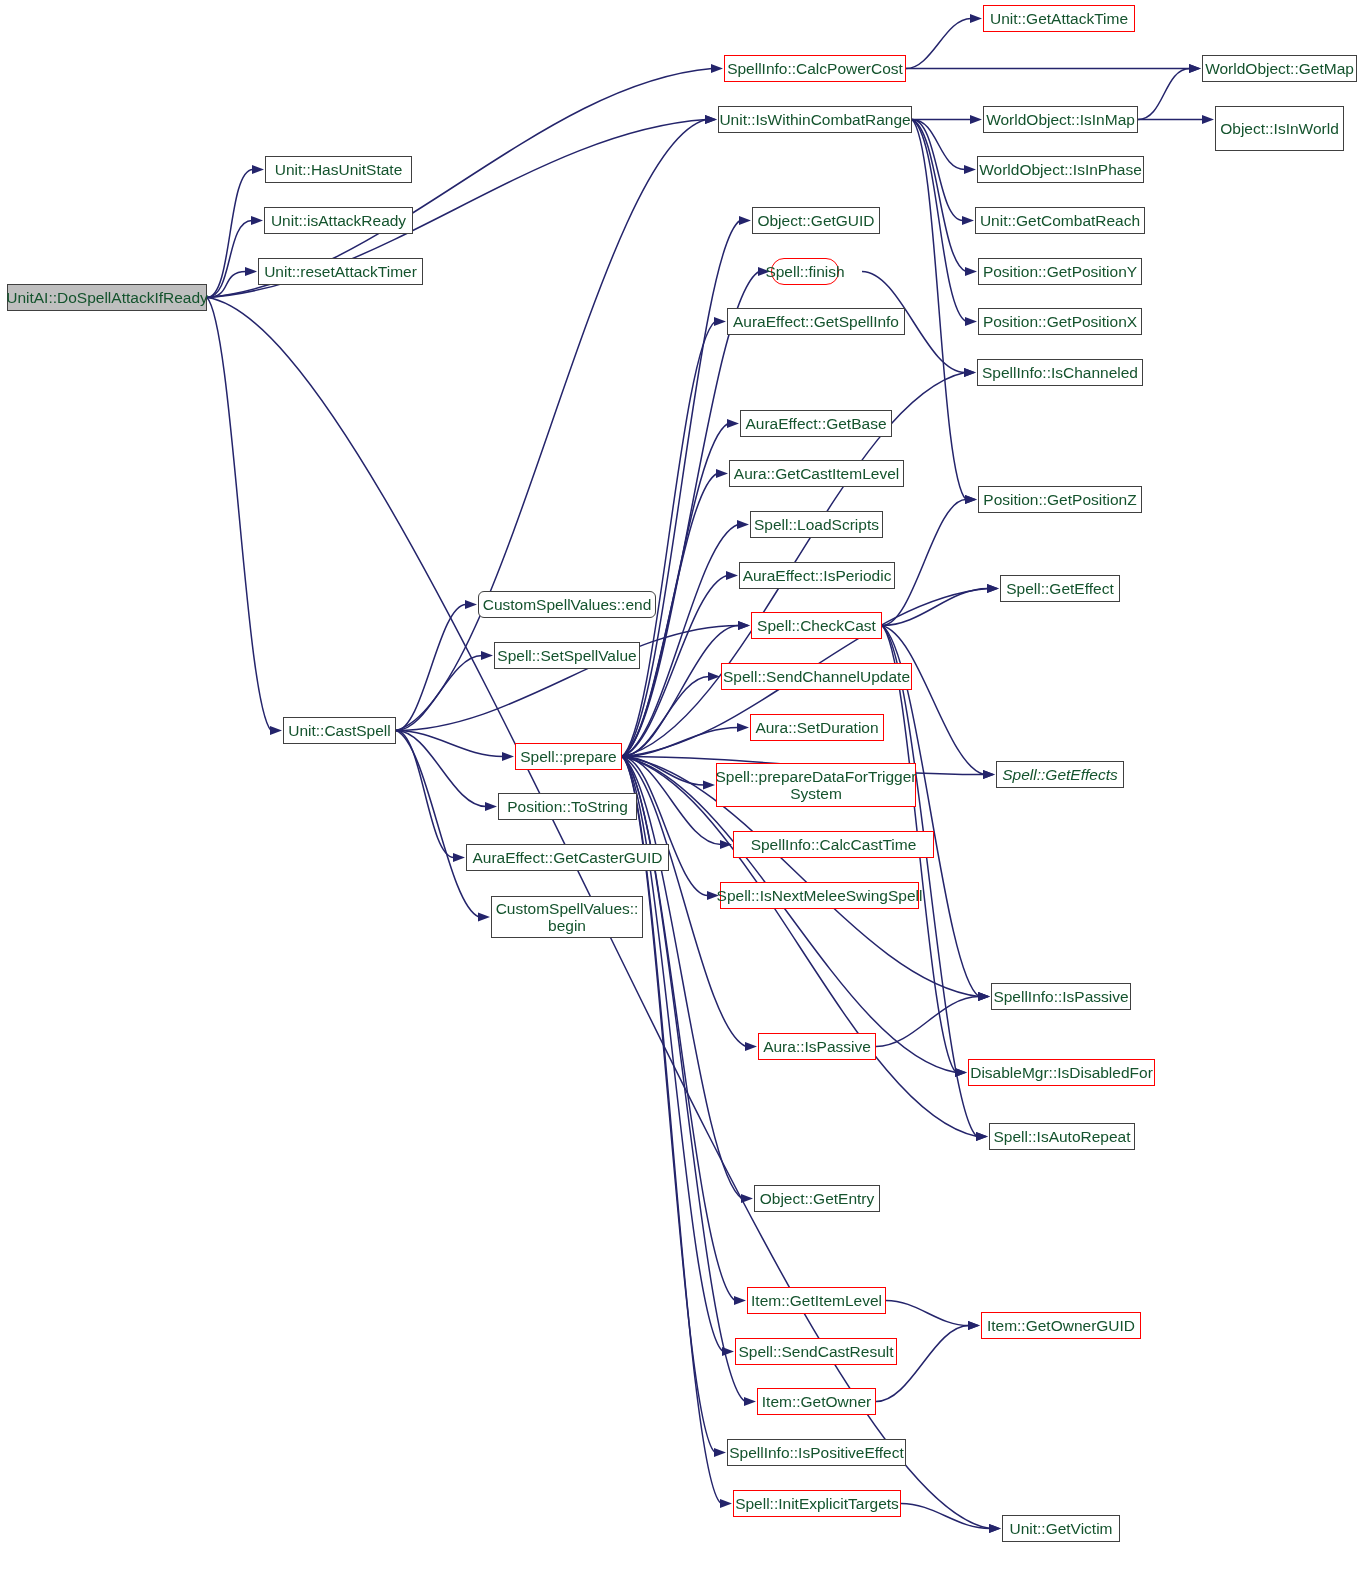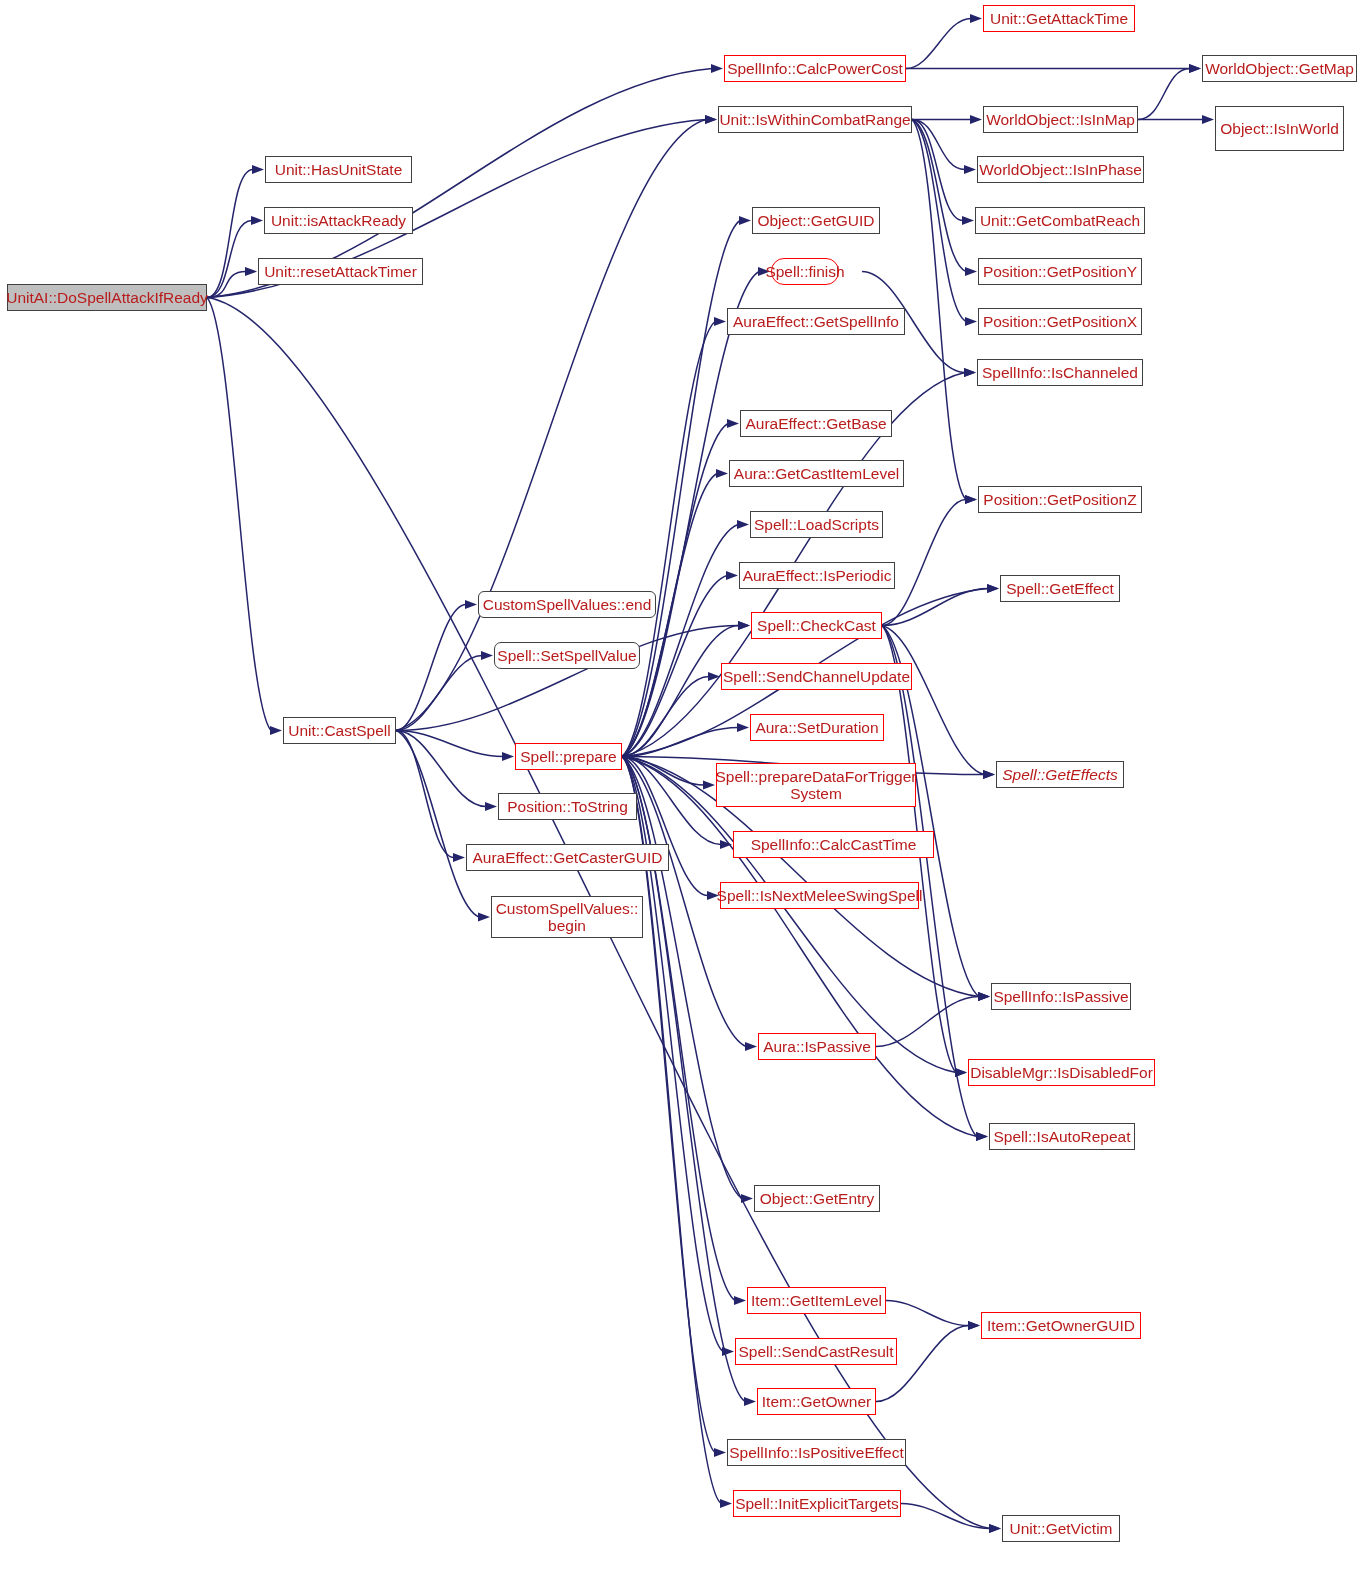--- a/index.html
+++ b/index.html
@@ -1,20 +1,20 @@
 <!DOCTYPE html>
 <html><head>
 <meta charset="utf-8">
 <style>
   html,body{margin:0;padding:0;background:#ffffff;}
   body{font-family:"Liberation Sans", sans-serif;}
   #graph-root{position:relative;width:1363px;height:1569px;background:#fff;overflow:hidden;}
   svg.edges{position:absolute;left:0;top:0;width:1363px;height:1569px;pointer-events:none;}
   .node{position:absolute;box-sizing:border-box;display:flex;align-items:center;justify-content:center;
-        background:#ffffff;border:1px solid #404040;font-size:15.5px;color:#b91c1c;text-align:center;
+        background:#ffffff;border:1px solid #404040;font-size:15.5px;color:#14532d;text-align:center;
         line-height:1.12;white-space:pre-line;padding:0 4px;}
   .node.red{border-color:#ff0000;}
   .node.cur{background:#bfbfbf;border-color:#404040;}
   .edge{fill:none;stroke:#24246b;stroke-width:1.5;}
   .arrowhead{fill:#24246b;stroke:none;}
 </style>
 </head>
 <body>
 
 <div id="graph-root">
@@ -144,21 +144,21 @@
       <path class="edge" d="M 901 1503.5 C 935.0875 1503.5, 955.9125 1528.5, 990 1528.5"></path>
       <polygon points="1001,1528.5 989,1523.9 989,1533.1" class="arrowhead"></polygon>
     </svg>
   <div id="node-layer">
       <div class="node cur" style="left: 7px; top: 284px; width: 200px; height: 27px;">UnitAI::DoSpellAttackIfReady</div>
       <div class="node" style="left: 265px; top: 156px; width: 147px; height: 27px;">Unit::HasUnitState</div>
       <div class="node" style="left: 264px; top: 207px; width: 149px; height: 27px;">Unit::isAttackReady</div>
       <div class="node" style="left: 258px; top: 258px; width: 165px; height: 27px;">Unit::resetAttackTimer</div>
       <div class="node" style="left: 283px; top: 717px; width: 113px; height: 27px;">Unit::CastSpell</div>
       <div class="node" style="left: 478px; top: 591px; width: 178px; height: 27px; border-radius: 6px;">CustomSpellValues::end</div>
-      <div class="node" style="left: 494px; top: 642px; width: 146px; height: 27px; border-radius: 7px;">Spell::SetSpellValue</div>
+      <div class="node" style="left: 494px; top: 642px; width: 146px; height: 27px;">Spell::SetSpellValue</div>
       <div class="node red" style="left: 515px; top: 743px; width: 107px; height: 27px;">Spell::prepare</div>
       <div class="node" style="left: 498px; top: 793px; width: 139px; height: 27px;">Position::ToString</div>
       <div class="node" style="left: 466px; top: 844px; width: 203px; height: 27px;">AuraEffect::GetCasterGUID</div>
       <div class="node" style="left: 491px; top: 896px; width: 152px; height: 42px;">CustomSpellValues::
 begin</div>
       <div class="node red" style="left: 724px; top: 55px; width: 182px; height: 27px;">SpellInfo::CalcPowerCost</div>
       <div class="node" style="left: 718px; top: 106px; width: 194px; height: 27px;">Unit::IsWithinCombatRange</div>
       <div class="node" style="left: 752px; top: 207px; width: 128px; height: 27px;">Object::GetGUID</div>
       <div class="node red" style="left: 771px; top: 258px; width: 68px; height: 27px; border-radius: 13px;">Spell::finish</div>
       <div class="node" style="left: 727px; top: 308px; width: 178px; height: 27px;">AuraEffect::GetSpellInfo</div>

